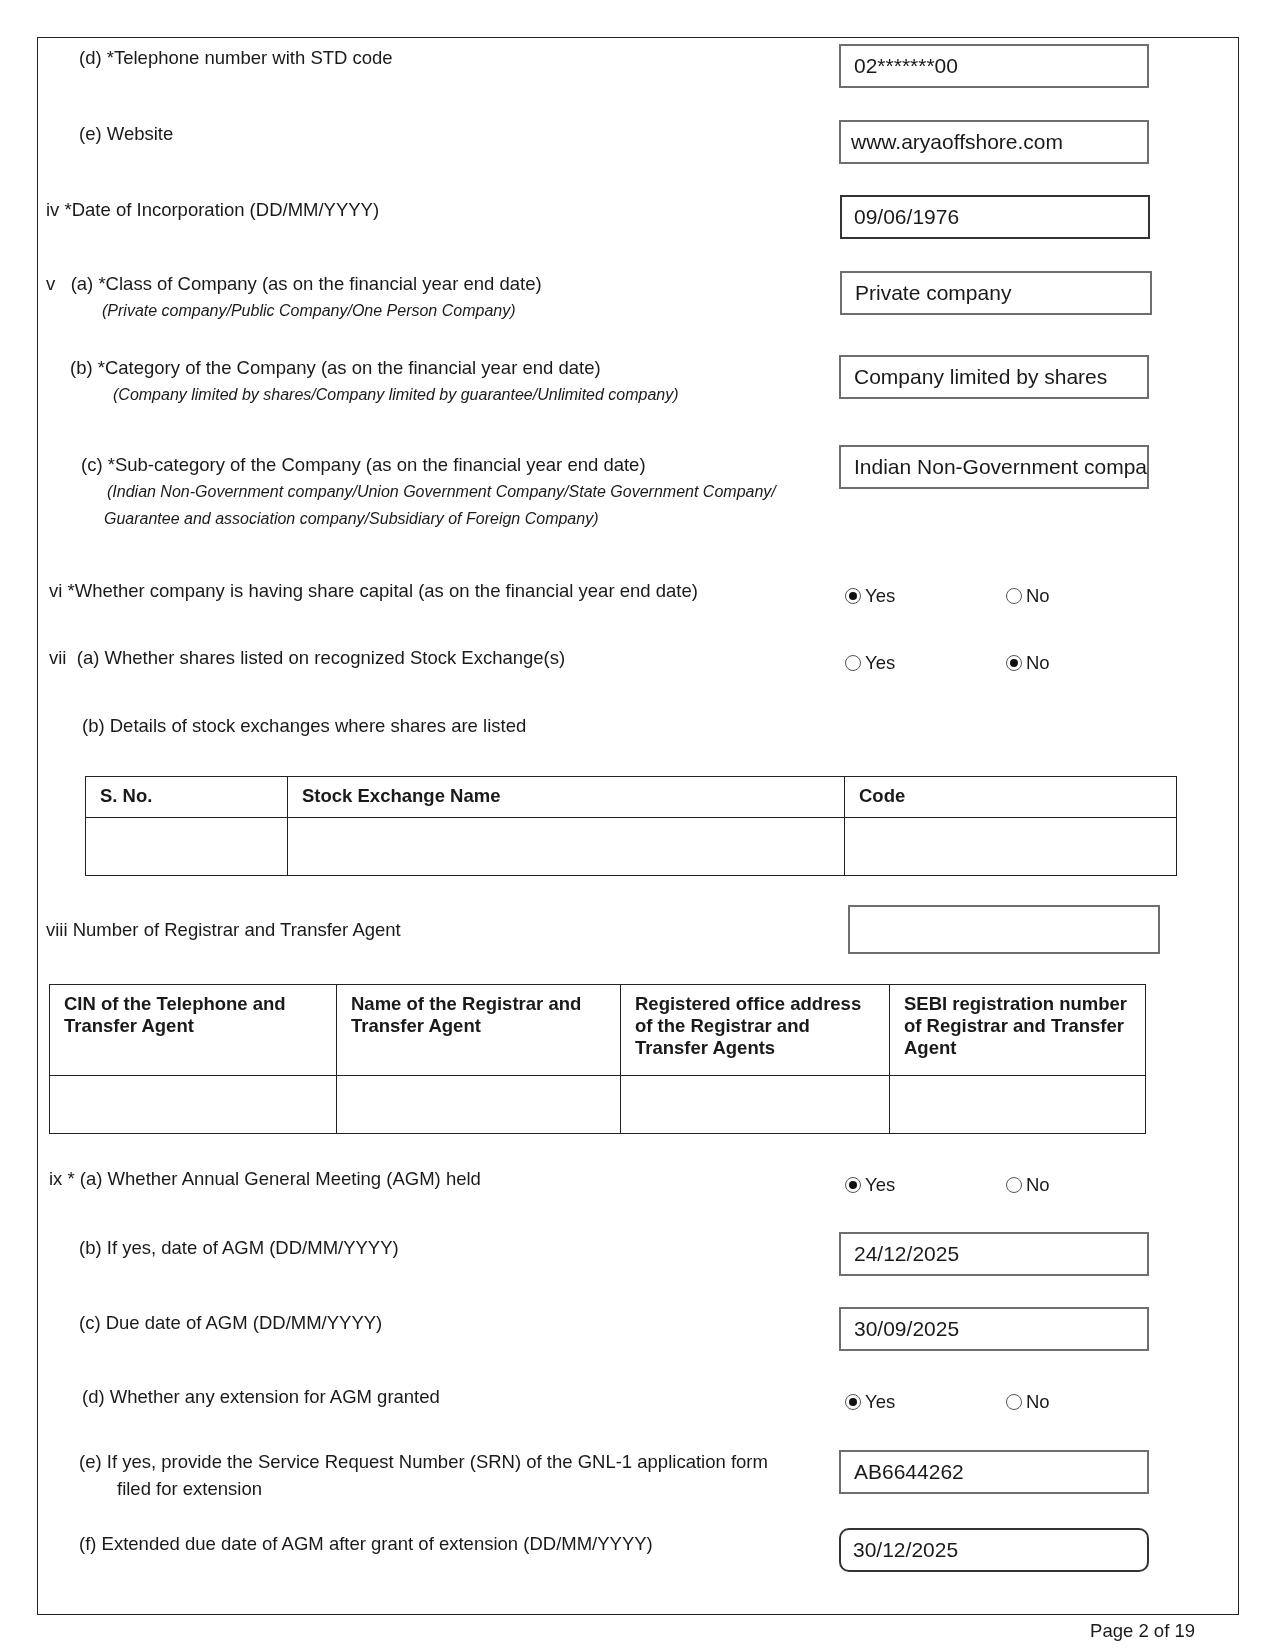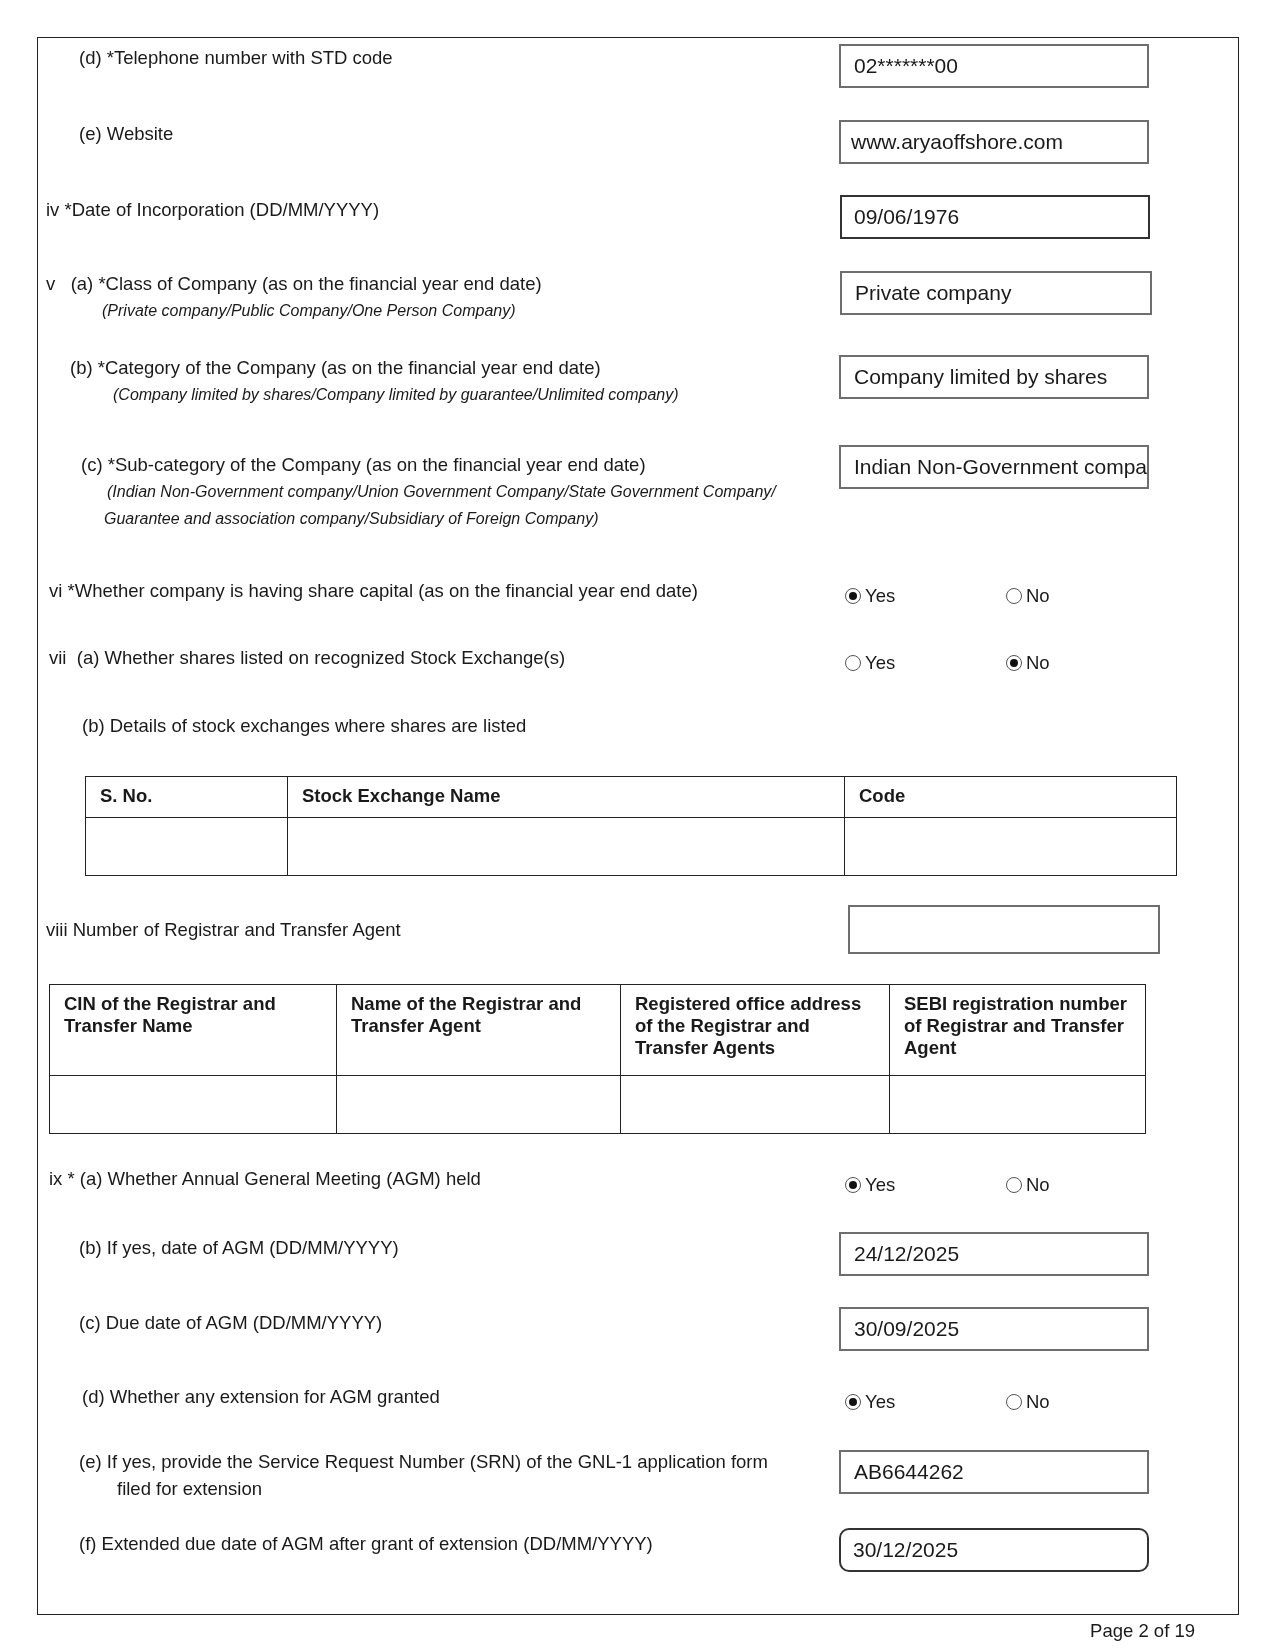--- a/index.html
+++ b/index.html
@@ -81,21 +81,21 @@
   </tr>
 </tbody>
   </table>
 
 <div class="abs lbl" style="left:46px; top:919px;">viii Number of Registrar and Transfer Agent</div>
 <div class="field" style="left:848px; top:905px; width:312px; height:49px;"></div>
 
 <table class="grid" style="left:49px; top:984px; width:1097px;">
   <tbody>
       <tr>
-    <th style="width:258px; height:74px;">CIN of the Registrar and Transfer Name</th>
+    <th style="width:258px; height:74px;">CIN of the Telephone and Transfer Agent</th>
     <th style="width:255px;">Name of the Registrar and Transfer Agent</th>
     <th style="width:240px;margin-top:32px;">Registered office address of the Registrar and Transfer Agents</th>
     <th>SEBI registration number of Registrar and Transfer Agent</th>
   </tr>
   <tr>
     <td style="height:41px;"></td>
     <td></td>
     <td></td>
     <td></td>
   </tr>

